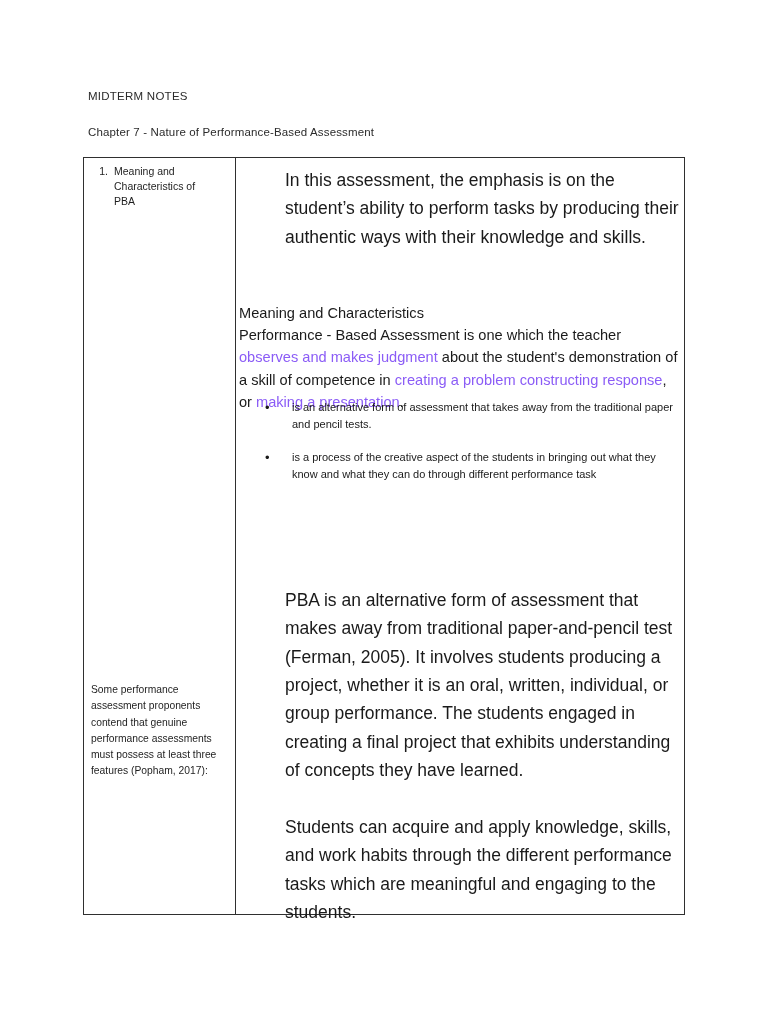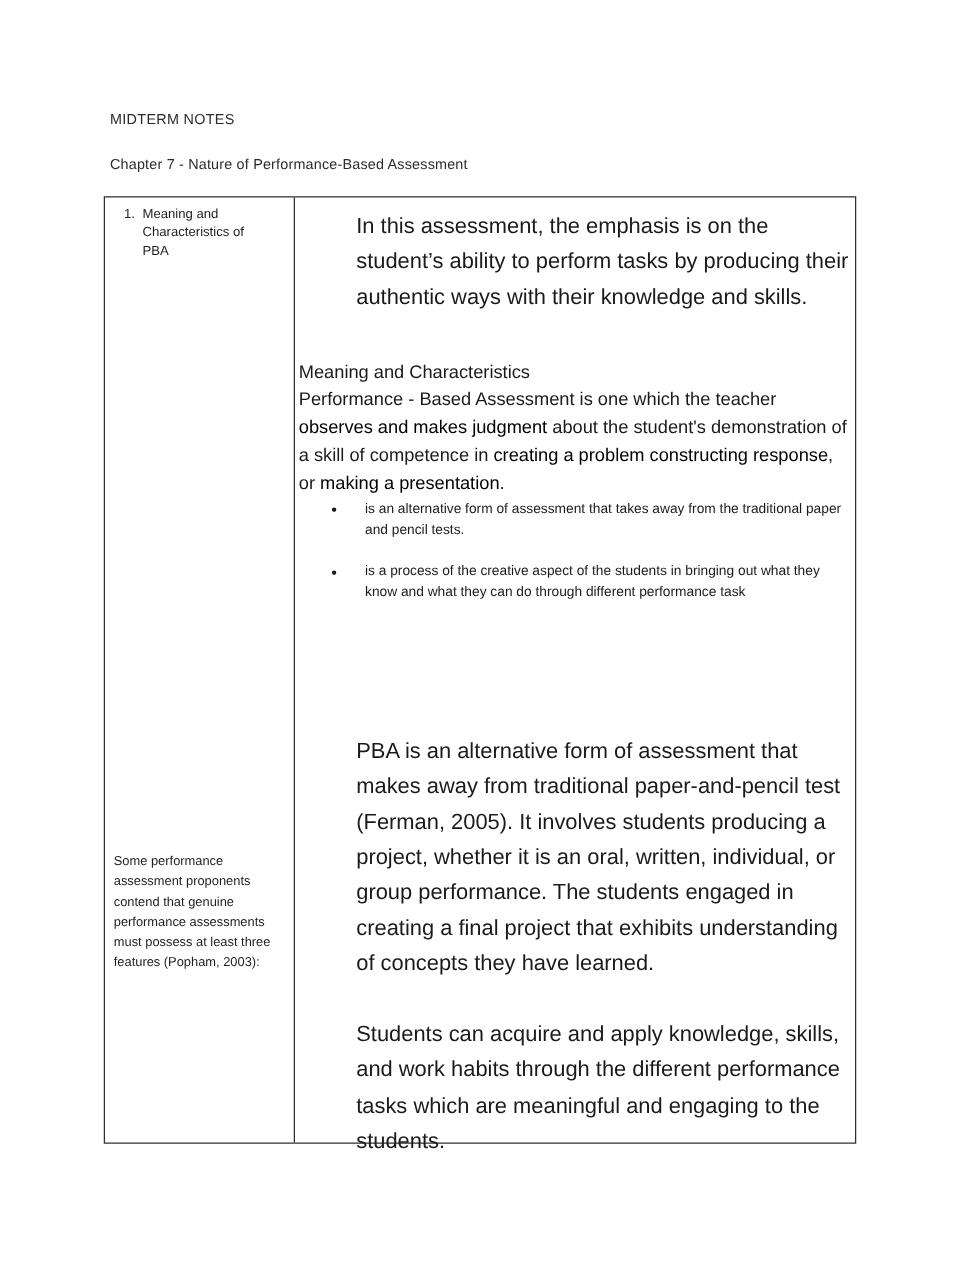--- a/index.html
+++ b/index.html
@@ -124,23 +124,23 @@
     left: 49px;
     top: 8px;
     width: 400px;
   }
 
   .meaning-block {
     left: 3px;
     top: 129px;
     width: 440px;
   }
-  .meaning-block .line { display: block; }
+  .meaning-block .line { display: block; margin-top: 15px; }
   .hl {
-    color: #000000;
+    color: #8b5cf6;
   }
 
   .bullets {
     position: absolute;
     left: 3px;
     top: 241px;
     width: 440px;
     margin: 0;
     padding: 0;
     list-style: none;
@@ -183,21 +183,21 @@
     <p class="doc-subtitle">Chapter 7 - Nature of Performance-Based Assessment</p>
   </div>
 
   <div class="notes-table">
 
     <div class="col-left">
       <div class="topic-item">
         <span class="topic-num">1.</span>
         <span class="topic-label">Meaning and Characteristics of PBA</span>
       </div>
-      <div class="side-note">Some performance assessment proponents contend that genuine performance assessments must possess at least three features (Popham, 2003):</div>
+      <div class="side-note">Some performance assessment proponents contend that genuine performance assessments must possess at least three features (Popham, 2017):</div>
     </div>
 
     <div class="col-right">
       <div class="rc-inner">
 
         <div class="para-lg intro-block">In this assessment, the emphasis is on the student’s ability to perform tasks by producing their authentic ways with their knowledge and skills.</div>
 
         <div class="para-md meaning-block">
           <span class="line">Meaning and Characteristics</span>
           <span>Performance - Based Assessment is one which the teacher </span><span class="hl">observes  and makes judgment</span><span> about the student's demonstration of a skill of competence in </span><span class="hl">creating a problem constructing response</span><span>, or </span><span class="hl">making a presentation</span><span>.</span>

